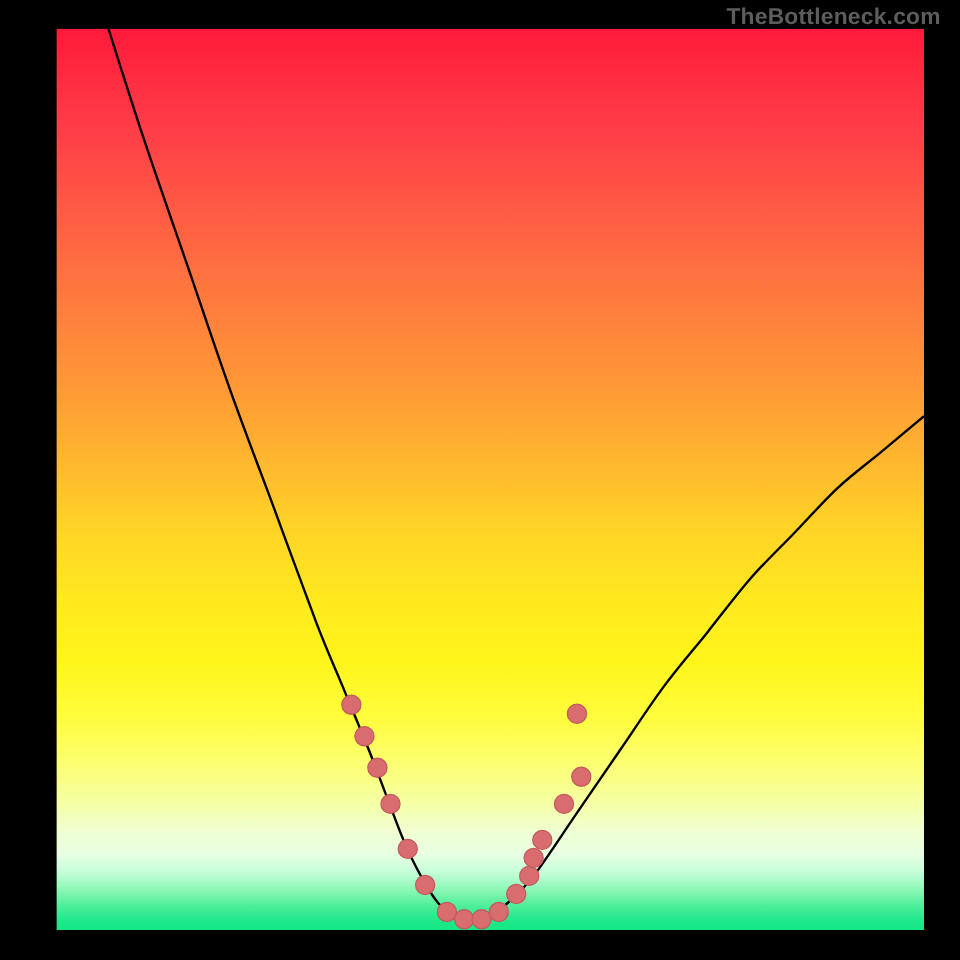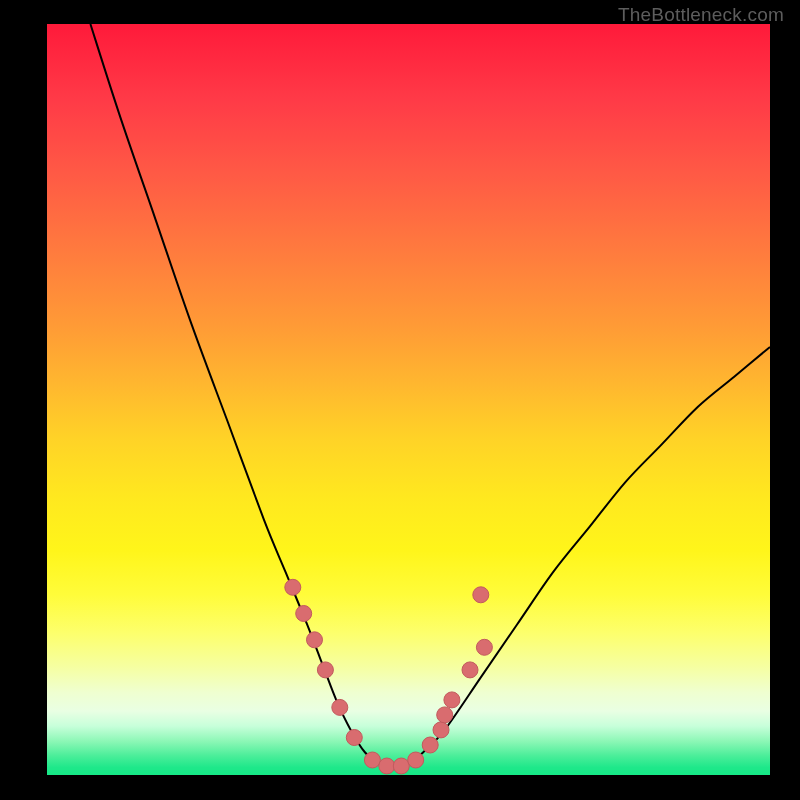--- a/index.html
+++ b/index.html
@@ -56,21 +56,21 @@
       #16e886 100%
     );
   }
   .watermark {
     position: absolute;
     top: 4px;
     right: 16px;
     color: #5d5d5d;
     font-size: 19px;
     letter-spacing: 0.2px;
-    font-weight: 400;
+    font-weight: 700;
     text-align: right;
   }
   svg.curve {
     position: absolute;
     left: 0;
     top: 0;
     width: 100%;
     height: 100%;
   }
   .dot {

